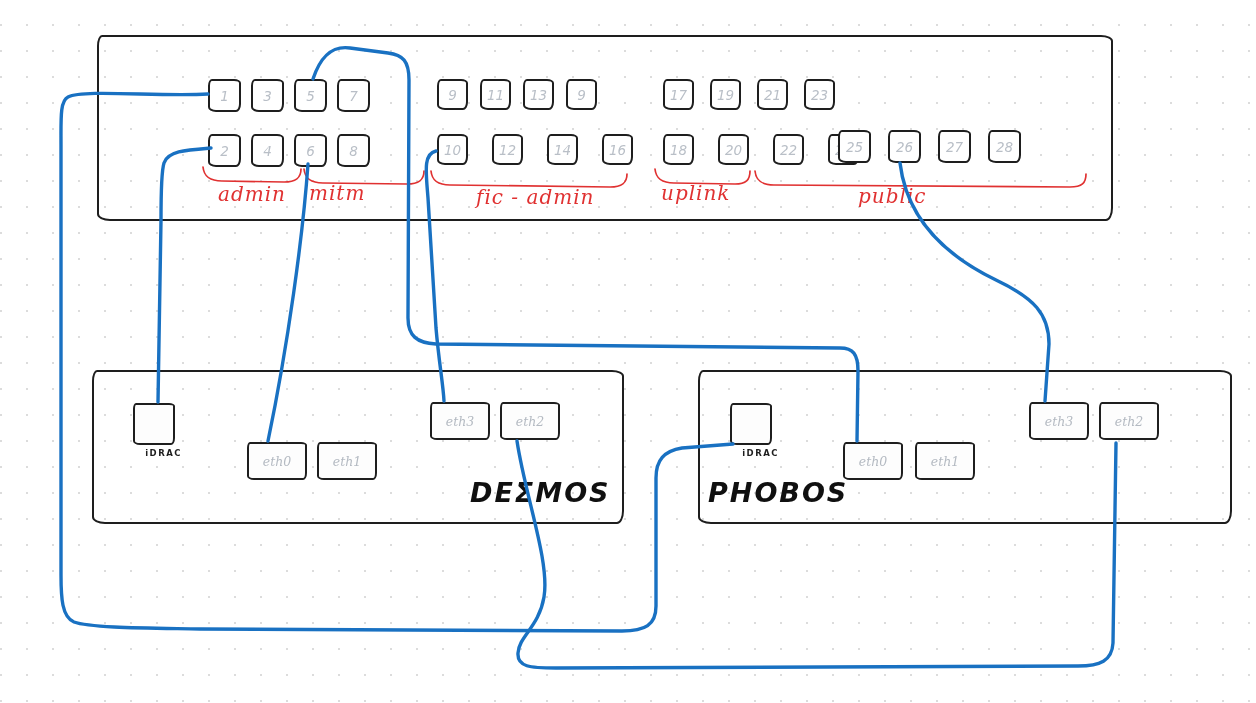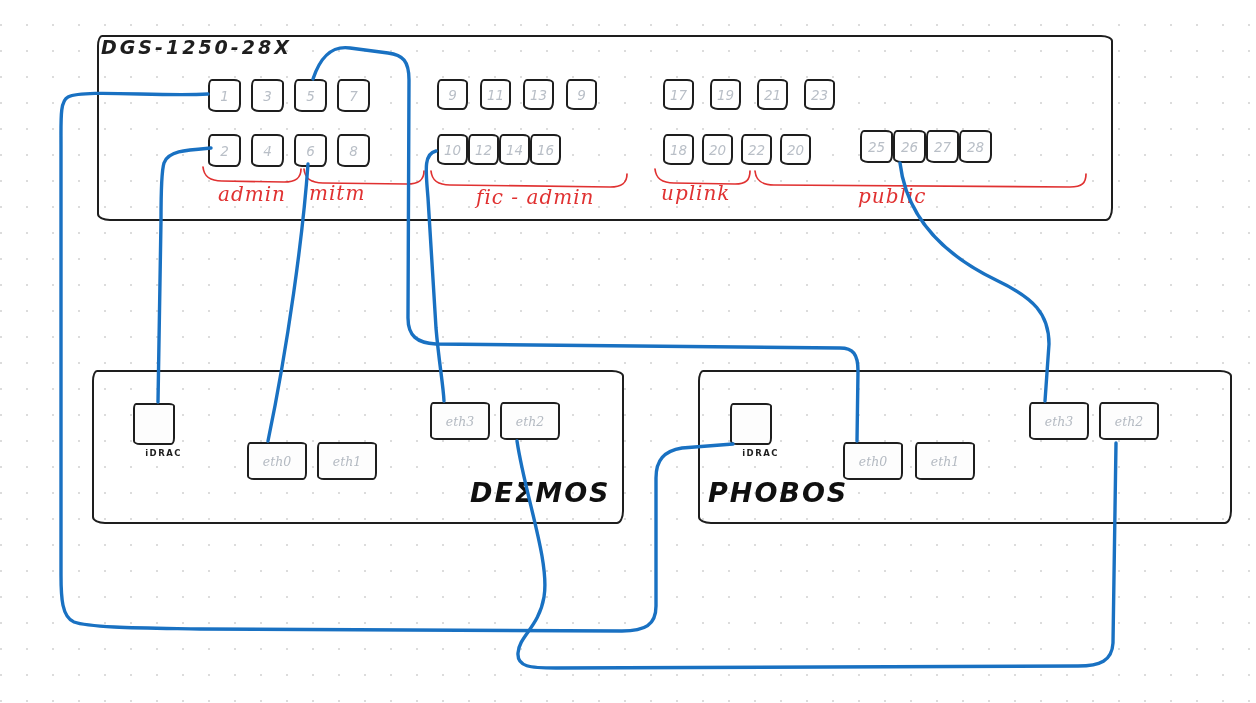--- a/index.html
+++ b/index.html
@@ -33,62 +33,61 @@
   .overlay{position:absolute;left:0;top:0;pointer-events:none;}
   .cable{stroke:#1971c2;stroke-width:3.4;fill:none;stroke-linecap:round;stroke-linejoin:round;}
   .brace{stroke:#e03131;stroke-width:1.7;fill:none;stroke-linecap:round;}
 </style>
 </head>
 <body>
 
 <div class="canvas">
 
   <div class="box" style="left:97px;top:35px;width:1012px;height:182px"></div>
-  <div class="switch-title">DGS-1250-28X</div>
 
   <div class="prow" style="left:208px;top:79px;gap:10px">
     <div class="port p33">1</div>
     <div class="port p33">3</div>
     <div class="port p33">5</div>
     <div class="port p33">7</div>
   </div>
   <div class="prow" style="left:208px;top:134px;gap:10px">
     <div class="port p33">2</div>
     <div class="port p33">4</div>
     <div class="port p33">6</div>
     <div class="port p33">8</div>
   </div>
 
   <div class="prow" style="left:437px;top:79px;gap:12px">
     <div class="port p31">9</div>
     <div class="port p31">11</div>
     <div class="port p31">13</div>
     <div class="port p31">9</div>
   </div>
-  <div class="prow" style="left:437px;top:134px;gap:0">
+  <div class="prow" style="left:437px;top:134px;gap:24px">
     <div class="port p31">10</div>
     <div class="port p31">12</div>
     <div class="port p31">14</div>
     <div class="port p31">16</div>
   </div>
 
   <div class="prow" style="left:663px;top:79px;gap:16px">
     <div class="port p31">17</div>
     <div class="port p31">19</div>
     <div class="port p31">21</div>
     <div class="port p31">23</div>
   </div>
-  <div class="prow" style="left:663px;top:134px;gap:8px">
+  <div class="prow" style="left:663px;top:134px;gap:24px">
     <div class="port p31">18</div>
     <div class="port p31">20</div>
     <div class="port p31">22</div>
     <div class="port p31">20</div>
   </div>
 
-  <div class="prow" style="left:860px;top:130px;">
+  <div class="prow" style="left:838px;top:130px;gap:17px">
     <div class="port p33">25</div>
     <div class="port p33">26</div>
     <div class="port p33">27</div>
     <div class="port p33">28</div>
   </div>
 
   <div class="glabel" style="left:218px;top:182px">admin</div>
   <div class="glabel" style="left:309px;top:181px">mitm</div>
   <div class="glabel" style="left:476px;top:185px">fic - admin</div>
   <div class="glabel" style="left:661px;top:181px">uplink</div>

